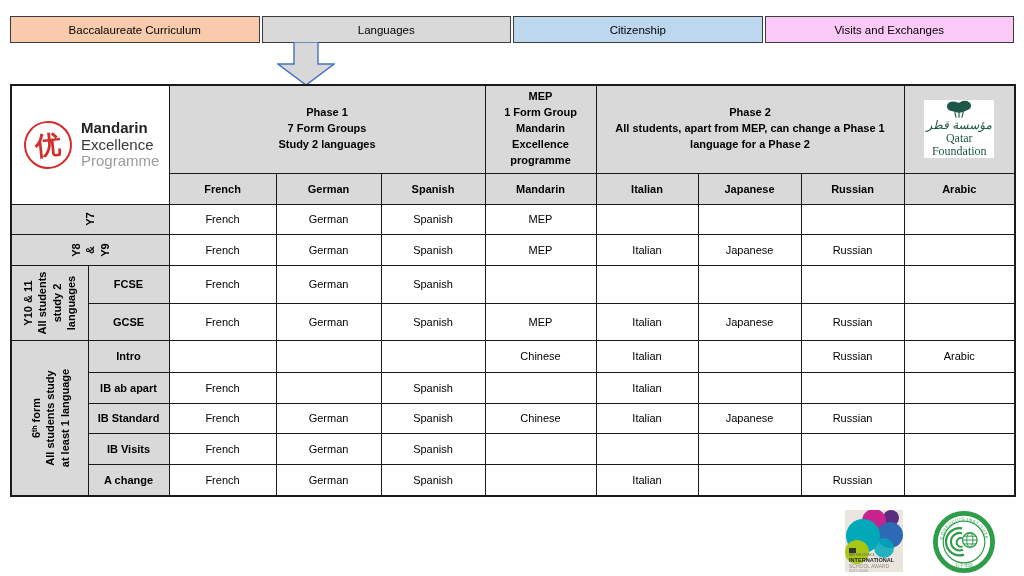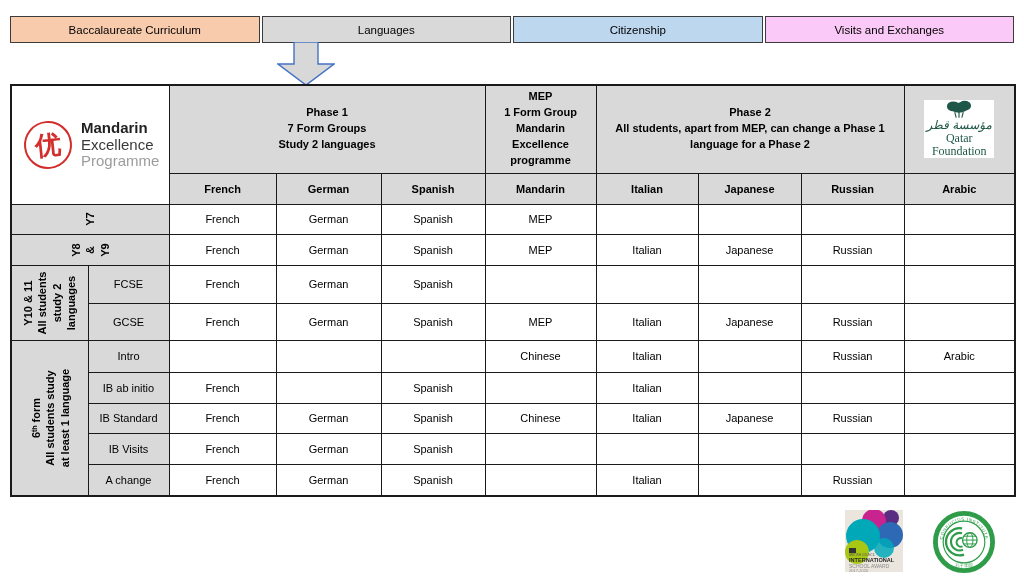--- a/index.html
+++ b/index.html
@@ -24,21 +24,21 @@
   td.white{background:#fff;}
   .bold{font-weight:bold;}
   .prewrap{white-space:pre-line;line-height:1.45;}
 
   td.vcell{position:relative;background:#D9D9D9;}
   .vtext{position:absolute;top:50%;left:50%;width:max-content;
          transform:translate(-50%,-50%) rotate(-90deg);
          font-weight:bold;font-size:11px;line-height:1.3;text-align:center;white-space:pre-line;}
   .vtext.narrow{width:18px;white-space:normal;}
 
-  .sublabel{background:#D9D9D9;font-weight:normal;margin-left:27px;}
+  .sublabel{background:#D9D9D9;font-weight:bold;margin-left:27px;}
 
   
   .mep{display:flex;align-items:center;justify-content:flex-start;gap:9px;padding-left:12px;}
   .seal{width:44px;height:44px;border:2.5px solid #D22E2B;border-radius:50%;
         display:flex;align-items:center;justify-content:center;transform:rotate(-6deg);flex:0 0 auto;}
   .seal span{color:#D22E2B;font-size:26px;font-weight:bold;}
   .mep-text{text-align:left;line-height:1.08;}
   .mep-l1{font-size:15px;font-weight:bold;color:#221f1f;}
   .mep-l2{font-size:15px;color:#3a3a3a;}
   .mep-l3{font-size:15px;color:#9c9c9c;}
@@ -205,21 +205,21 @@
       <td></td>
       <td></td>
       <td>Chinese</td>
       <td>Italian</td>
       <td></td>
       <td>Russian</td>
       <td>Arabic</td>
     </tr>
 
     <tr style="height:31px">
-      <td class="sublabel">IB ab initio</td>
+      <td class="sublabel">IB ab apart</td>
       <td>French</td>
       <td></td>
       <td>Spanish</td>
       <td></td>
       <td>Italian</td>
       <td></td>
       <td></td>
       <td></td>
     </tr>
 

